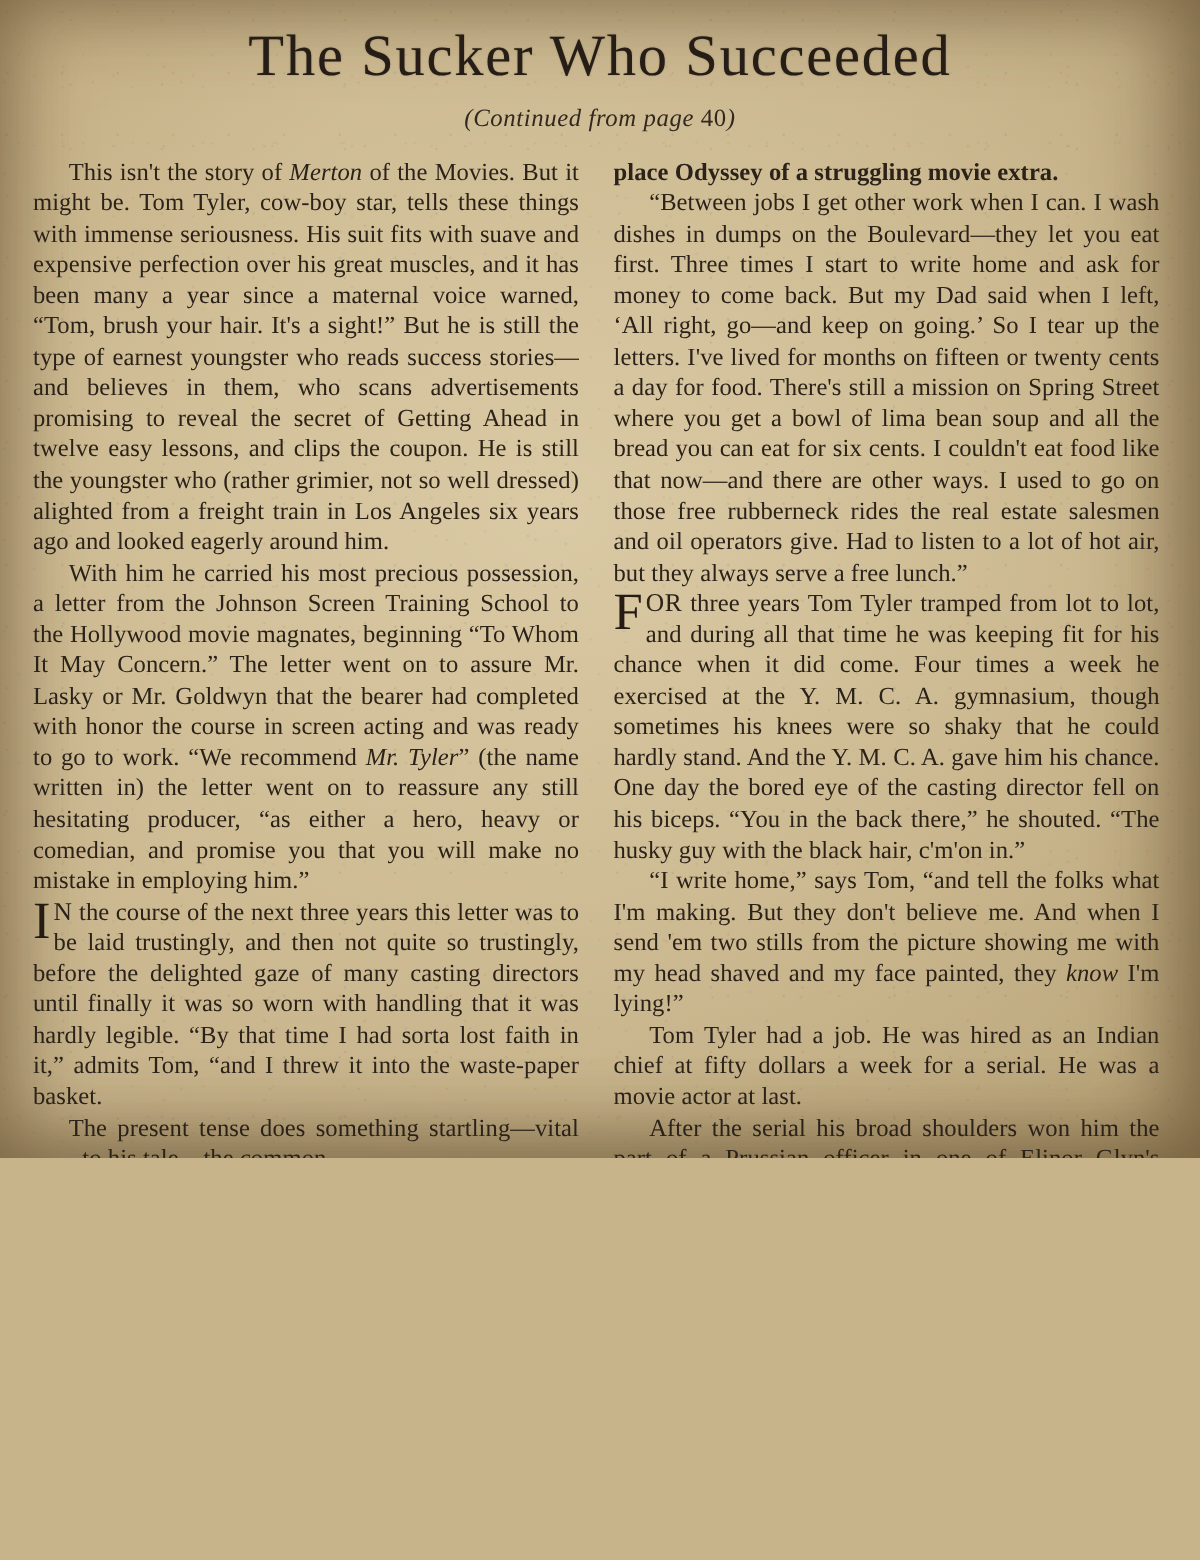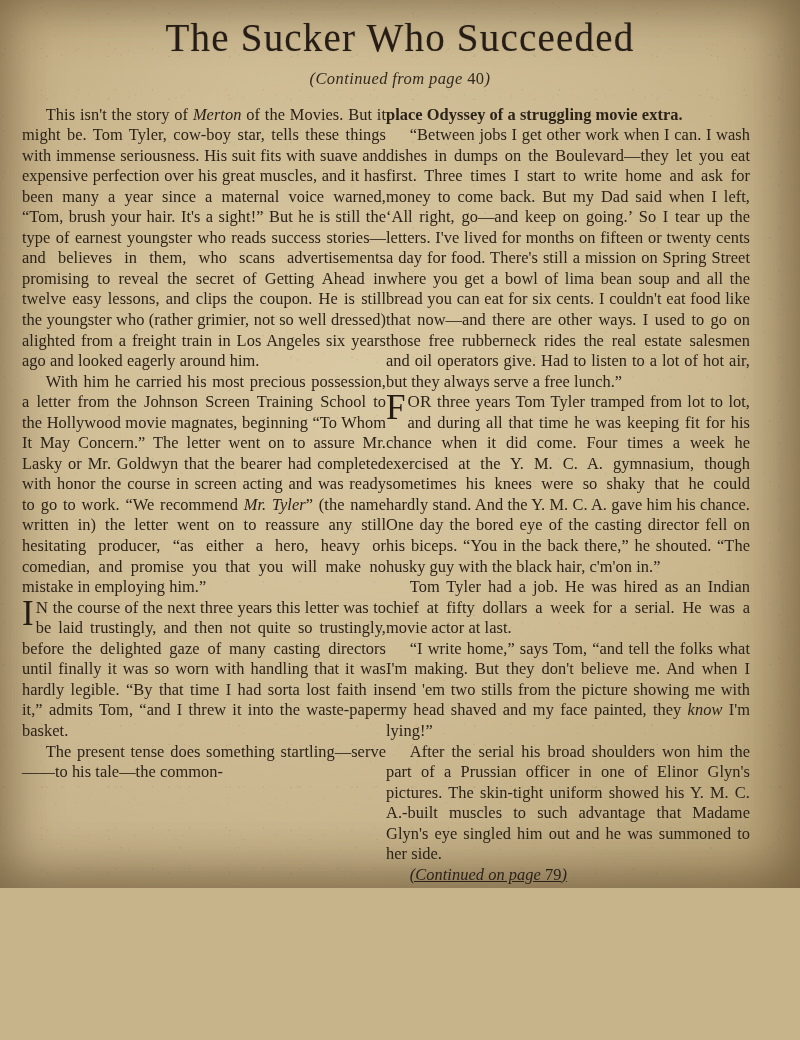--- a/index.html
+++ b/index.html
@@ -13,21 +13,21 @@
     background: #c8b48b;
     font-family: "Liberation Serif", "DejaVu Serif", serif;
     color: #2a211a;
     overflow: hidden;
   }
 
   
   #page {
     position: relative;
     width: 800px;
-    height: 888px;
+    height: 772px;
     box-sizing: border-box;
     background:
       radial-gradient(ellipse 120% 95% at 46% 44%,
          rgba(219,203,166,0.92) 0%,
          rgba(209,191,152,0.55) 38%,
          rgba(178,157,116,0.30) 68%,
          rgba(132,111,76,0.42) 100%),
       linear-gradient(105deg, #c2ac80 0%, #cdba92 26%, #c9b68d 58%, #bda87c 100%);
     overflow: hidden;
   }
@@ -83,20 +83,21 @@
     color: #33281e;
     text-align: center;
   }
   .continued-from .pg-num { font-style: normal; }
 
   
   .columns {
     position: relative;
     z-index: 2;
     display: flex;
+    gap: 23px;
     padding: 16px 18px 0 22px;
     box-sizing: border-box;
   }
   .col {
     width: 364px;
     flex: 0 0 364px;
   }
   .col p {
     margin: 0;
     font-size: 16.4px;
@@ -172,37 +173,37 @@
       <p>This isn't the story of <span class="ital">Merton</span> of the Movies. But it might be. Tom Tyler, cow-boy star, tells these things with immense seriousness. His suit fits with suave and expensive perfection over his great muscles, and it has been many a year since a maternal voice warned, “Tom, brush your hair. It's a sight!” But he is still the type of earnest youngster who reads success stories—and believes in them, who scans advertisements promising to reveal the secret of Getting Ahead in twelve easy lessons, and clips the coupon. He is still the youngster who (rather grimier, not so well dressed) alighted from a freight train in Los Angeles six years ago and looked eagerly around him.</p>
 
       <p>With him he carried his most precious possession, a letter from the Johnson Screen Training School to the Hollywood movie magnates, beginning “To Whom It May Concern.” The letter went on to assure Mr. Lasky or Mr. Goldwyn that the bearer had completed with honor the course in screen acting and was ready to go to work. “We recommend <span class="ital">Mr. Tyler</span>” (the name written in) the letter went on to reassure any still hesitating producer, “as either a hero, heavy or comedian, and promise you that you will make no mistake in employing him.”</p>
 
 
       <p class="dropcap">
         <span class="dcap">I</span><span class="smallcaps">N</span><span> the course of the next three years this letter was to be laid trustingly, and then not quite so trustingly, before the delighted gaze of many casting directors until finally it was so worn with handling that it was hardly legible. “By that time I had sorta lost faith in it,” admits Tom, “and I threw it into the waste-paper basket.</span>
       </p>
 
 
-      <p>The present tense does something startling—serve——to his tale—the common-</p>
+      <p>The present tense does something startling—vital——to his tale—the common-</p>
     </div>
 
     <div class="col">
 
       <p class="no-indent">place Odyssey of a struggling movie extra.</p>
 
       <p>“Between jobs I get other work when I can. I wash dishes in dumps on the Boulevard—they let you eat first. Three times I start to write home and ask for money to come back. But my Dad said when I left, ‘All right, go—and keep on going.’ So I tear up the letters. I've lived for months on fifteen or twenty cents a day for food. There's still a mission on Spring Street where you get a bowl of lima bean soup and all the bread you can eat for six cents. I couldn't eat food like that now—and there are other ways. I used to go on those free rubberneck rides the real estate salesmen and oil operators give. Had to listen to a lot of hot air, but they always serve a free lunch.”</p>
 
 
       <p class="dropcap">
         <span class="dcap">F</span><span class="smallcaps">OR</span><span> three years Tom Tyler tramped from lot to lot, and during all that time he was keeping fit for his chance when it did come. Four times a week he exercised at the Y. M. C. A. gymnasium, though sometimes his knees were so shaky that he could hardly stand. And the Y. M. C. A. gave him his chance. One day the bored eye of the casting director fell on his biceps. “You in the back there,” he shouted. “The husky guy with the black hair, c'm'on in.”</span>
       </p>
 
+      <p>“I write home,” says Tom, “and tell the folks what I'm making. But they don't believe me. And when I send 'em two stills from the picture showing me with my head shaved and my face painted, they <span class="ital">know</span> I'm lying!”</p>
+
       <p>Tom Tyler had a job. He was hired as an Indian chief at fifty dollars a week for a serial. He was a movie actor at last.</p>
-
-      <p>“I write home,” says Tom, “and tell the folks what I'm making. But they don't believe me. And when I send 'em two stills from the picture showing me with my head shaved and my face painted, they <span class="ital">know</span> I'm lying!”</p>
 
       <p>After the serial his broad shoulders won him the part of a Prussian officer in one of Elinor Glyn's pictures. The skin-tight uniform showed his Y. M. C. A.-built muscles to such advantage that Madame Glyn's eye singled him out and he was summoned to her side.</p>
 
       <p class="continued-on">
         <span>(Continued on page </span><span class="pg-num">79</span><span>)</span>
       </p>
     </div>
   </div>
 
   <div id="edge-shade"></div>

